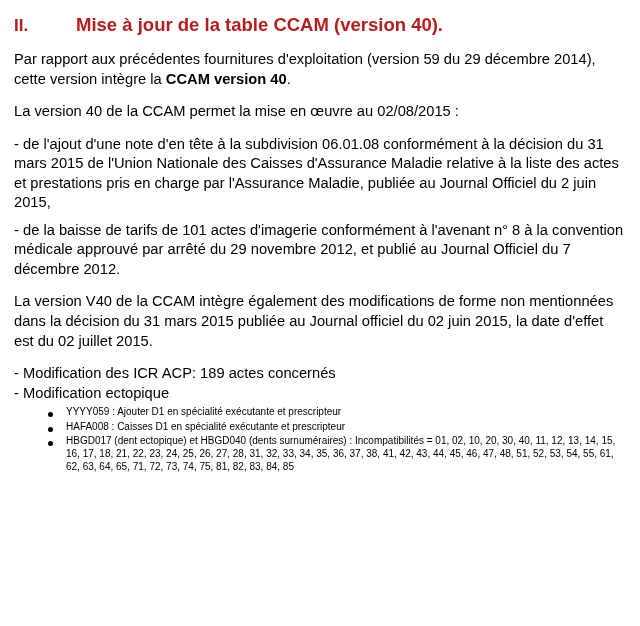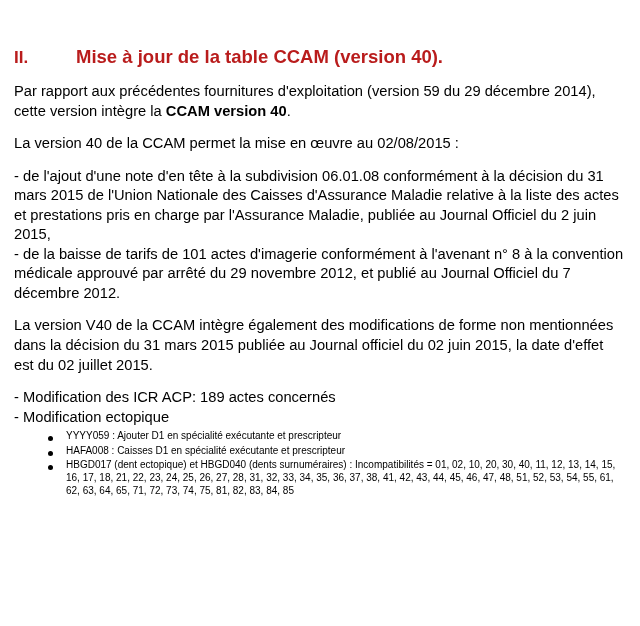--- a/index.html
+++ b/index.html
@@ -29,29 +29,29 @@
     font-size: 18.5px;
     margin: 4px 0 14px 0;
   }
   .heading .num {
     width: 62px;
     flex: 0 0 62px;
     font-size: 17px;
   }
   .heading .htext {
     flex: 1 1 auto;
-    margin-top: 32px;
   }
   p {
     margin: 0 0 0 0;
     font-size: 14.7px;
     line-height: 1.33;
   }
   .para {
     margin-bottom: 13px;
+    margin-top: 8px;
   }
   .tight {
     margin-bottom: 0;
   }
   .bold {
     font-weight: bold;
   }
   ul.bullets {
     list-style: none;
     margin: 2px 0 0 0;

